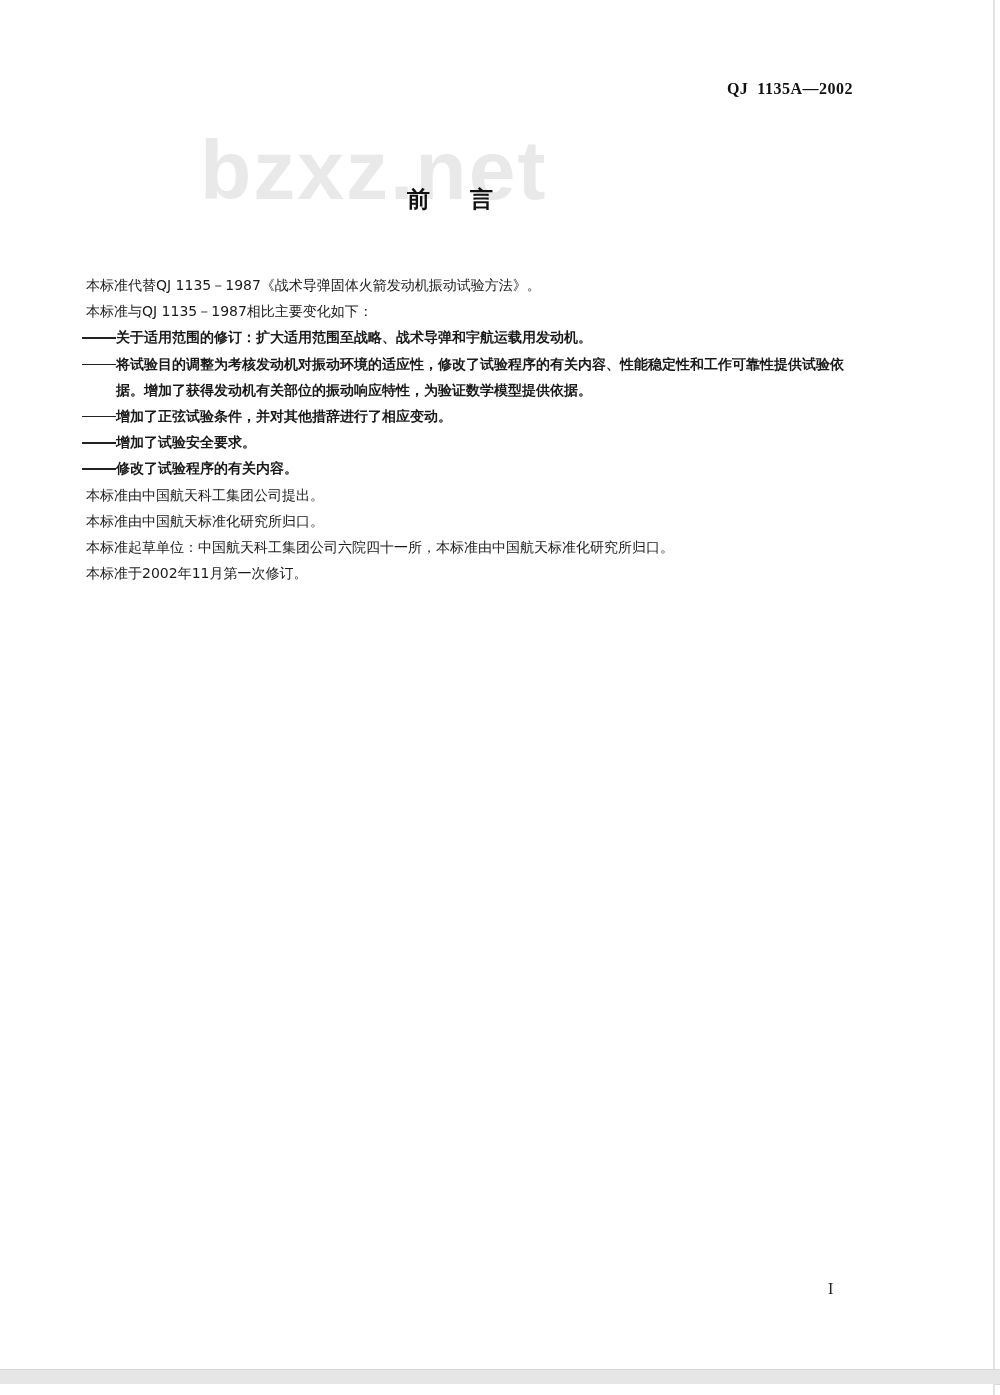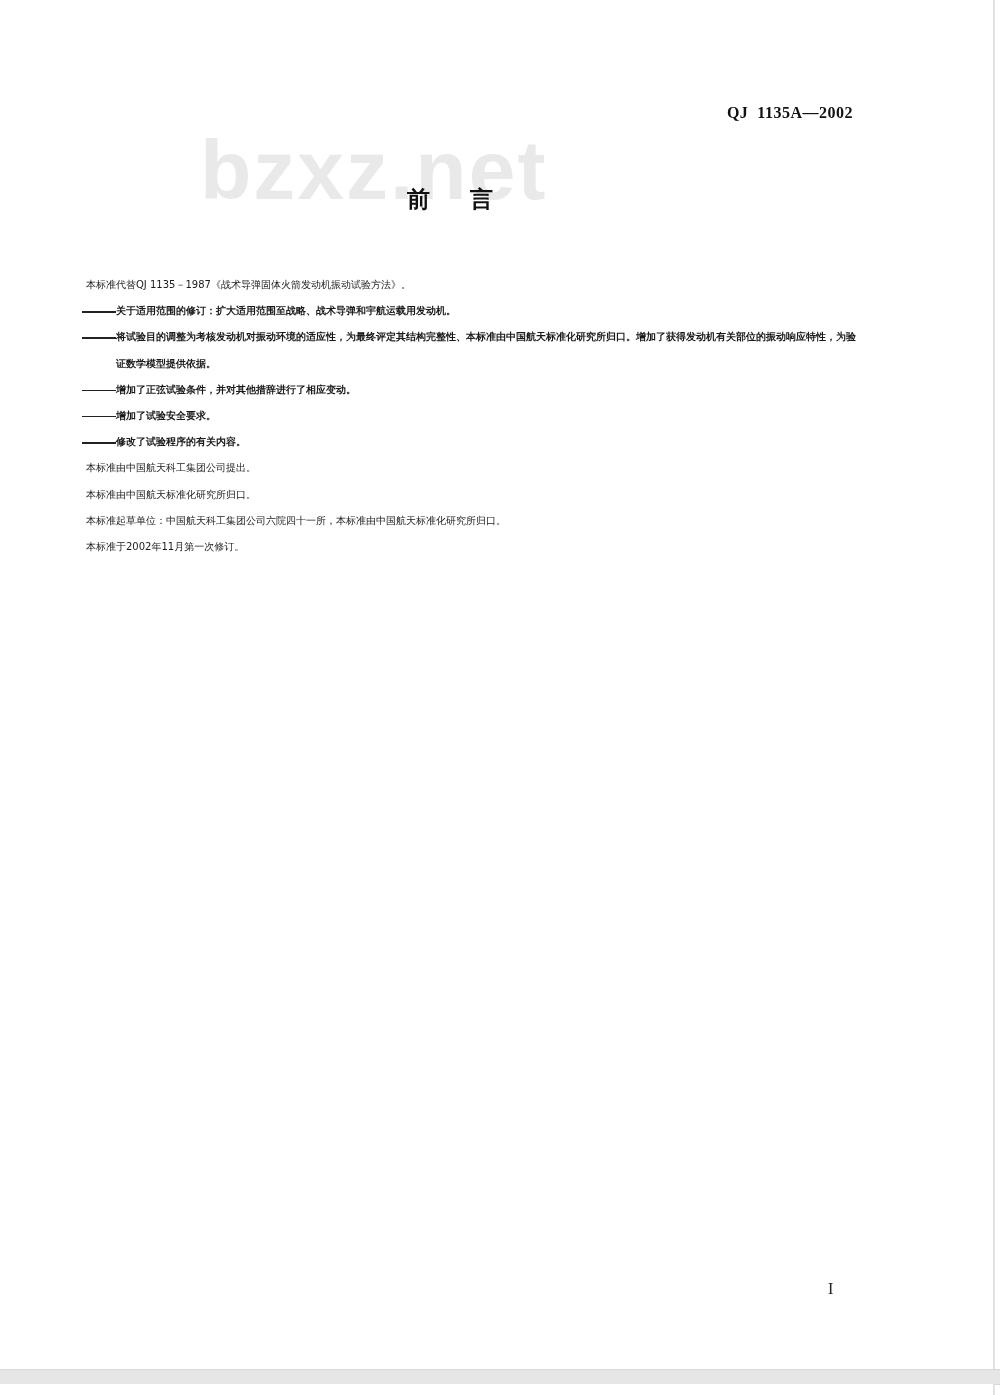--- a/index.html
+++ b/index.html
@@ -38,21 +38,21 @@
       position: absolute;
       left: 0;
       top: 1384px;
       width: 993px;
       height: 11px;
       background: #ffffff;
       border-right: 2px solid #e2e2e2;
     }
     .std-code {
       position: absolute;
-      top: 104px;
+      top: 80px;
       right: 140px;
       font-family: "Liberation Serif", "DejaVu Serif", serif;
       font-weight: bold;
       font-size: 16px;
       letter-spacing: 0.5px;
       color: #111;
       white-space: pre;
     }
     .watermark {
       position: absolute;
@@ -80,21 +80,21 @@
     }
     .title span.gap {
       display: inline-block;
       width: 40px;
     }
     .body-text {
       position: absolute;
       left: 86px;
       top: 272px;
       width: 770px;
-      font-size: 10px;
+      font-size: 14px;
       line-height: 26.2px;
       color: #1a1a1a;
     }
     .para {
       margin: 0;
       white-space: nowrap;
     }
     .bullet {
       display: flex;
       margin: 0;
@@ -137,28 +137,29 @@
   <div class="watermark">bzxz.net</div>
 
   <div class="std-code">QJ  1135A—2002</div>
 
   <div class="title">
     <span>前</span><span class="gap"></span><span>言</span>
   </div>
 
   <div class="body-text">
     <p class="para">本标准代替QJ 1135－1987《战术导弹固体火箭发动机振动试验方法》。</p>
+    <p class="para">本标准与QJ 1135－1987相比主要变化如下：</p>
 
     <div class="bullet">
       <span class="dash"></span>
       <span class="bullet-text">关于适用范围的修订：扩大适用范围至战略、战术导弹和宇航运载用发动机。</span>
     </div>
     <div class="bullet">
       <span class="dash"></span>
-      <span class="bullet-text">将试验目的调整为考核发动机对振动环境的适应性，为最终评定其结构完整性、本标准由中国航天标准化研究所归口。增加了获得发动机有关部位的振动响应特性，为验证数学模型提供依据。</span>
+      <span class="bullet-text">将试验目的调整为考核发动机对振动环境的适应性，修改了试验程序的有关内容、性能稳定性和工作可靠性提供试验依据。增加了获得发动机有关部位的振动响应特性，为验证数学模型提供依据。</span>
     </div>
     <div class="bullet">
       <span class="dash"></span>
       <span class="bullet-text">增加了正弦试验条件，并对其他措辞进行了相应变动。</span>
     </div>
     <div class="bullet">
       <span class="dash"></span>
       <span class="bullet-text">增加了试验安全要求。</span>
     </div>
     <div class="bullet">

